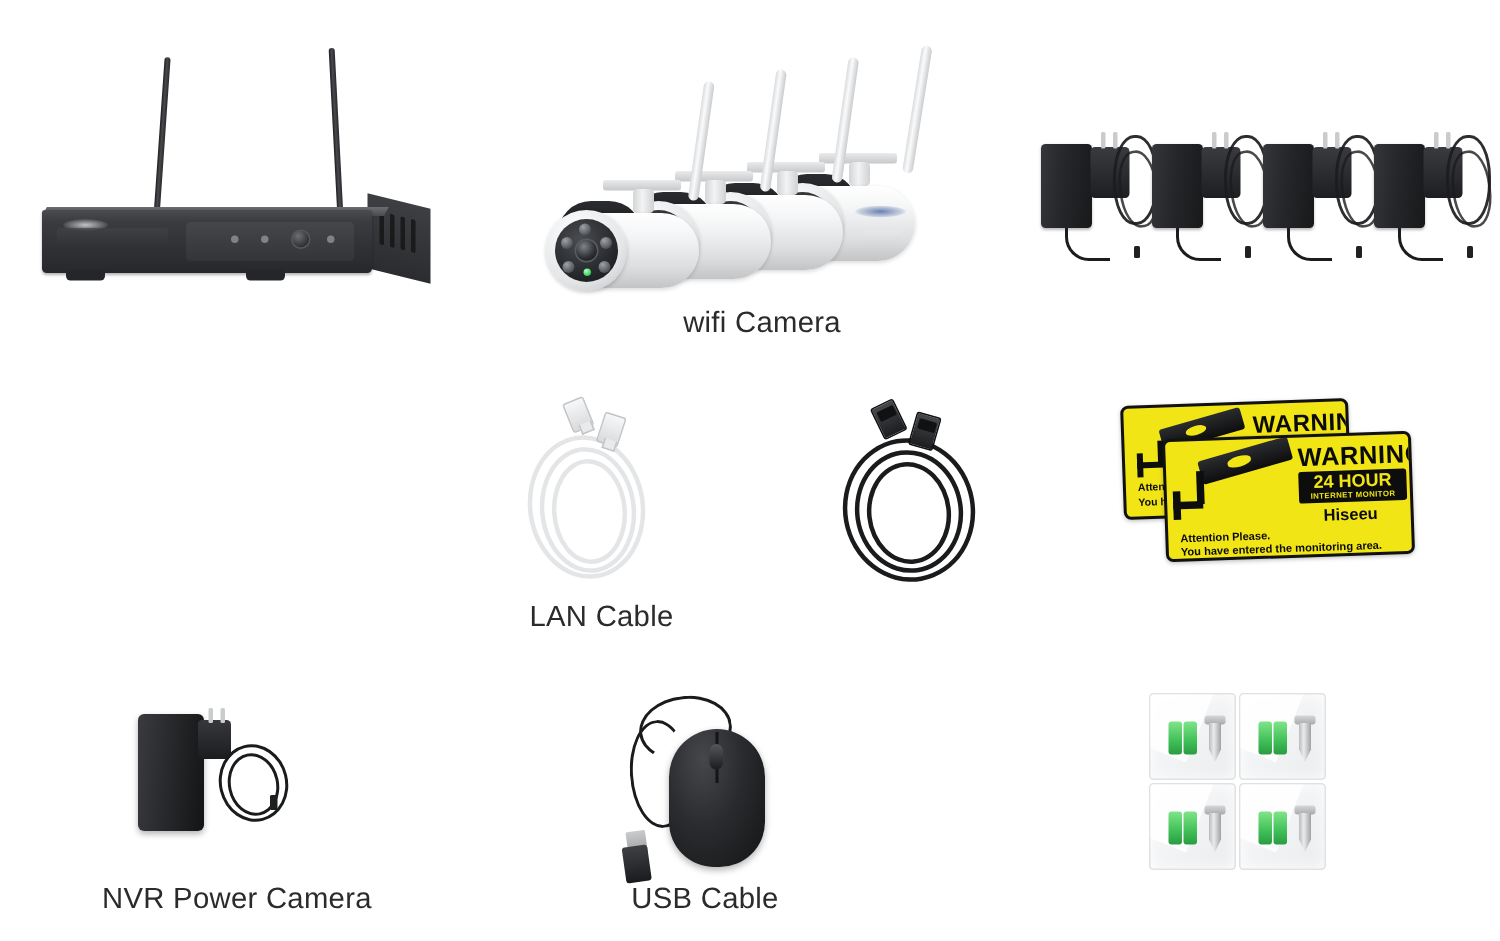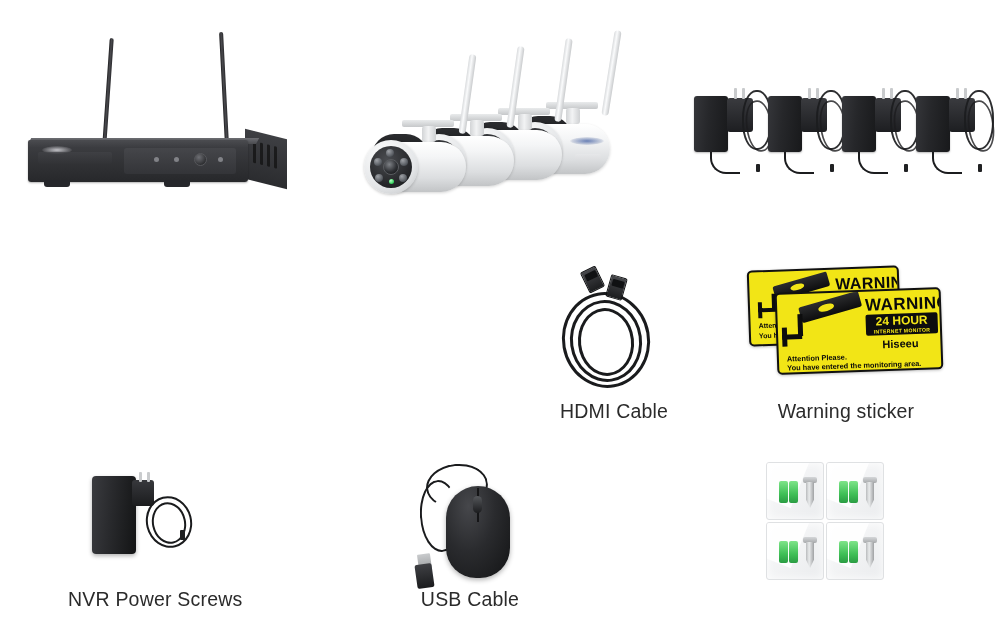--- a/index.html
+++ b/index.html
@@ -421,20 +421,21 @@
             <div class="ir" style="left:16px; top:3px;"></div>
             <div class="ir" style="left:4px; top:12px;"></div>
             <div class="ir" style="left:30px; top:12px;"></div>
             <div class="ir" style="left:5px; top:28px;"></div>
             <div class="ir" style="left:29px; top:28px;"></div>
             <div class="cam-green" style="left:19px; top:33px;"></div>
           </div>
         </div>
       </div>
     </div>
+    <div class="caption" style="top:176px;">wifi Camera</div>
   </div>
 
   <div class="item" id="item-capw" style="left:692px; top:70px; width:300px; height:158px;">
     <div class="art" id="capw-art">
 
       <div class="psu" style="left:2px; top:18px;">
         <div class="psu-body" style="left:0; top:8px;"></div>
         <div class="psu-head" style="left:33px; top:10px;"></div>
         <div class="psu-prong" style="left:40px; top:0px;"></div>
         <div class="psu-prong" style="left:48px; top:0px;"></div>
@@ -473,30 +474,39 @@
         <div class="psu-prong" style="left:48px; top:0px;"></div>
         <div class="psu-coil" style="left:48px; top:2px;"></div>
         <div class="psu-coil c2" style="left:50px; top:8px;"></div>
         <div class="psu-wire" style="left:16px; top:64px; width:30px; height:22px;"></div>
         <div class="psu-tip" style="left:62px; top:76px;"></div>
       </div>
     </div>
   </div>
 
 
+  <div class="item" id="item-lan" style="left:326px; top:262px; width:150px; height:170px;">
+    <div class="art" id="lan-art">
+      <div class="lan-loop" style="left:26px; top:28px; width:78px; height:96px; transform:rotate(-8deg);"></div>
+      <div class="lan-loop" style="left:34px; top:36px; width:64px; height:84px; transform:rotate(-6deg);"></div>
+      <div class="lan-loop" style="left:42px; top:44px; width:50px; height:70px; transform:rotate(-4deg);"></div>
+      <div class="lan-plug" style="left:52px; top:4px; transform:rotate(-22deg);"></div>
+      <div class="lan-plug" style="left:74px; top:14px; transform:rotate(18deg);"></div>
+    </div>
+    <div class="caption" style="top:138px;">LAN Cable</div>
+  </div>
 
   <div class="item" id="item-hdmi" style="left:544px; top:262px; width:140px; height:170px;">
     <div class="art" id="hdmi-art">
       <div class="hd-loop" style="left:18px; top:30px; width:88px; height:96px; transform:rotate(-10deg);"></div>
       <div class="hd-loop" style="left:26px; top:38px; width:72px; height:82px; transform:rotate(-8deg);"></div>
       <div class="hd-loop" style="left:34px; top:46px; width:56px; height:68px; transform:rotate(-6deg);"></div>
       <div class="hd-plug" style="left:40px; top:6px; transform:rotate(-26deg);"></div>
       <div class="hd-plug" style="left:64px; top:14px; transform:rotate(16deg);"></div>
     </div>
-    <div class="caption" style="top:138px;">HDMI Cable</div>
   </div>
 
   <div class="item" id="item-warn" style="left:746px; top:262px; width:200px; height:170px;">
     <div class="art" id="warn-art">
 
       <div class="sticker" style="left:2px; top:6px; width:152px; height:76px; transform:rotate(-2deg);">
         <div class="st-cam" style="left:24px; top:8px; width:56px; height:15px;"></div>
         <div class="st-arm" style="left:22px; top:22px; width:4px; height:16px;"></div>
         <div class="st-wall" style="left:8px; top:36px; width:18px; height:4px;"></div>
         <div class="st-wall" style="left:8px; top:30px; width:4px; height:16px;"></div>
@@ -514,34 +524,33 @@
         <div class="st-title" style="left:88px; top:4px; font-size:17px;">WARNING</div>
         <div class="st-band" style="left:88px; top:23px; width:72px; height:21px;">
           <span class="b1" style="font-size:12px;">24 HOUR</span>
           <span class="b2" style="font-size:5.2px; margin-top:2px; letter-spacing:.3px;">INTERNET MONITOR</span>
         </div>
         <div class="st-brand" style="left:104px; top:47px; font-size:11px;">Hiseeu</div>
         <div class="st-note" style="left:8px; top:60px; font-size:7.4px;">Attention Please.</div>
         <div class="st-note" style="left:8px; top:69px; font-size:7.4px;">You have entered the monitoring area.</div>
       </div>
     </div>
-    <div class="caption" style="top:138px;">Warning sticker</div>
   </div>
 
   <div class="item" id="item-nvrpw" style="left:68px; top:458px; width:170px; height:160px;">
     <div class="art" id="nvrpw-art">
       <div class="np-body"></div>
       <div class="np-head"></div>
       <div class="np-prong" style="left:71px; top:14px;"></div>
       <div class="np-prong" style="left:79px; top:14px;"></div>
       <div class="np-loop" style="left:78px; top:38px; width:46px; height:52px; transform:rotate(-14deg);"></div>
       <div class="np-loop" style="left:84px; top:44px; width:34px; height:42px; transform:rotate(-12deg);"></div>
       <div class="np-tip" style="left:112px; top:72px;"></div>
     </div>
-    <div class="caption" style="top:130px;">NVR Power Screws</div>
+    <div class="caption" style="top:130px;">NVR Power Camera</div>
   </div>
 
   <div class="item" id="item-mouse" style="left:400px; top:458px; width:140px; height:160px;">
     <div class="art" id="mouse-art">
       <div class="ms-cord" style="left:26px; top:6px; width:62px; height:44px; transform:rotate(-6deg); border-bottom-color:transparent;"></div>
       <div class="ms-cord" style="left:20px; top:22px; width:40px; height:72px; transform:rotate(-4deg); border-right-color:transparent;"></div>
       <div class="ms-body">
         <div class="ms-split"></div>
         <div class="ms-wheel"></div>
       </div>

